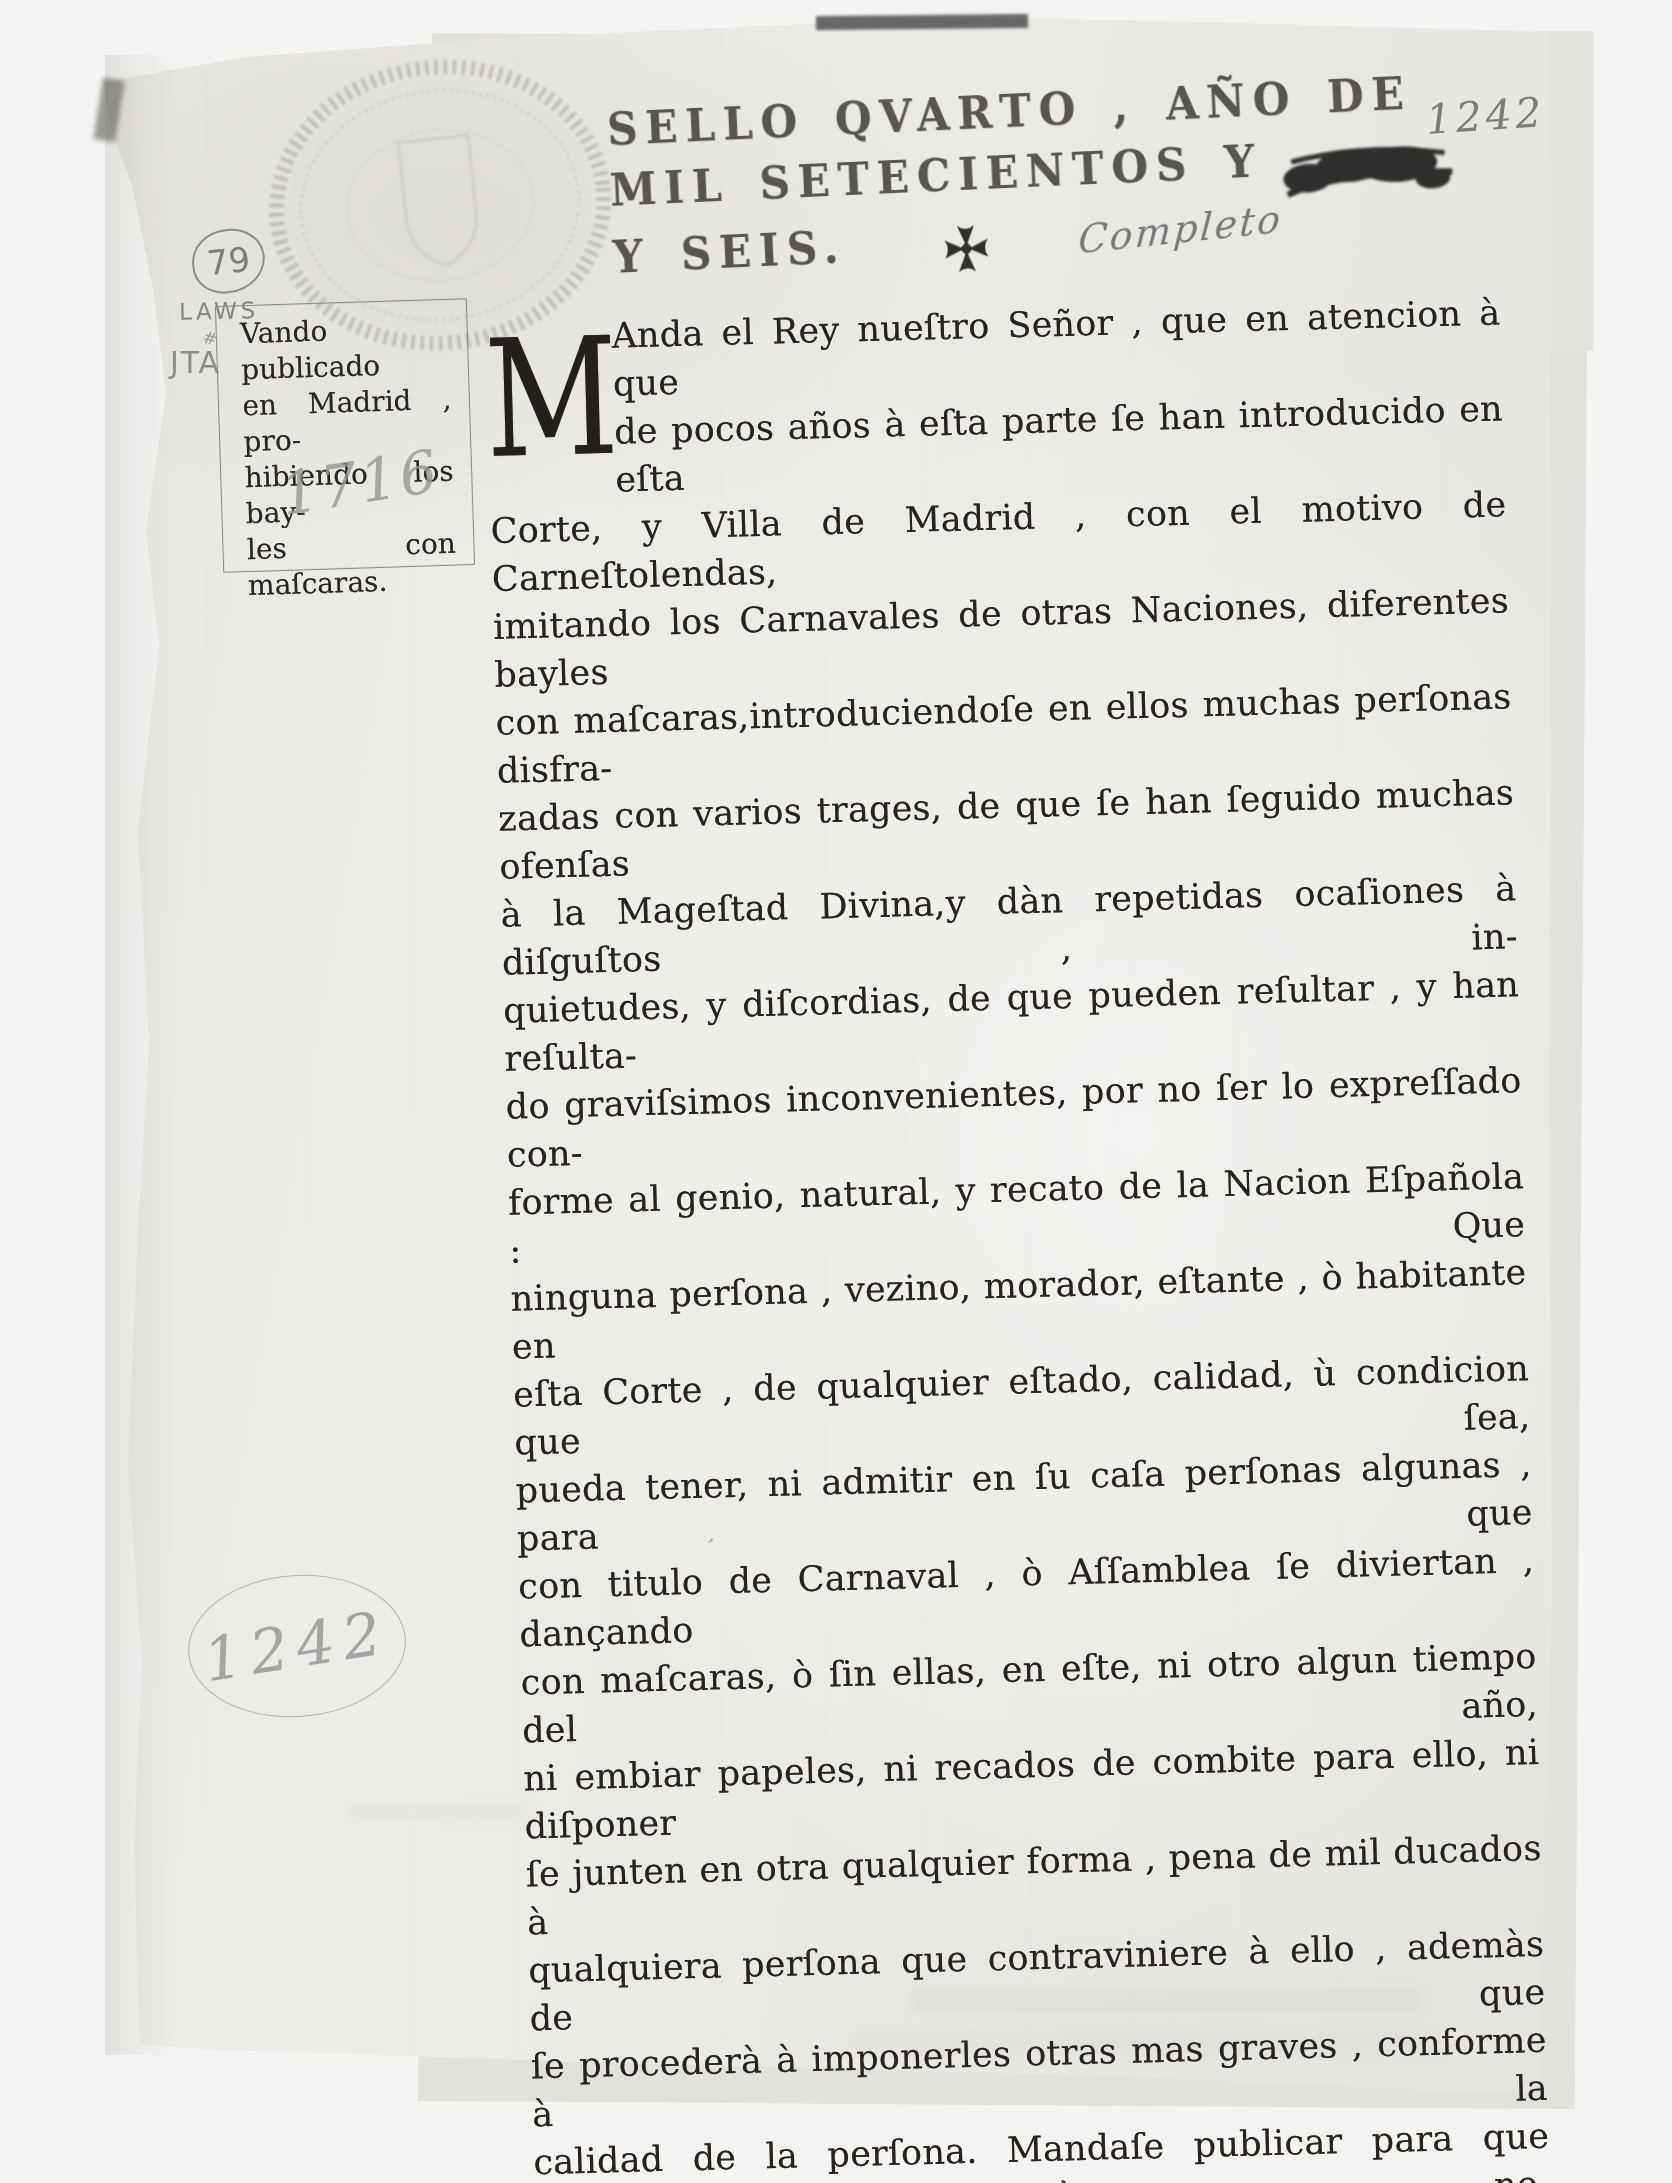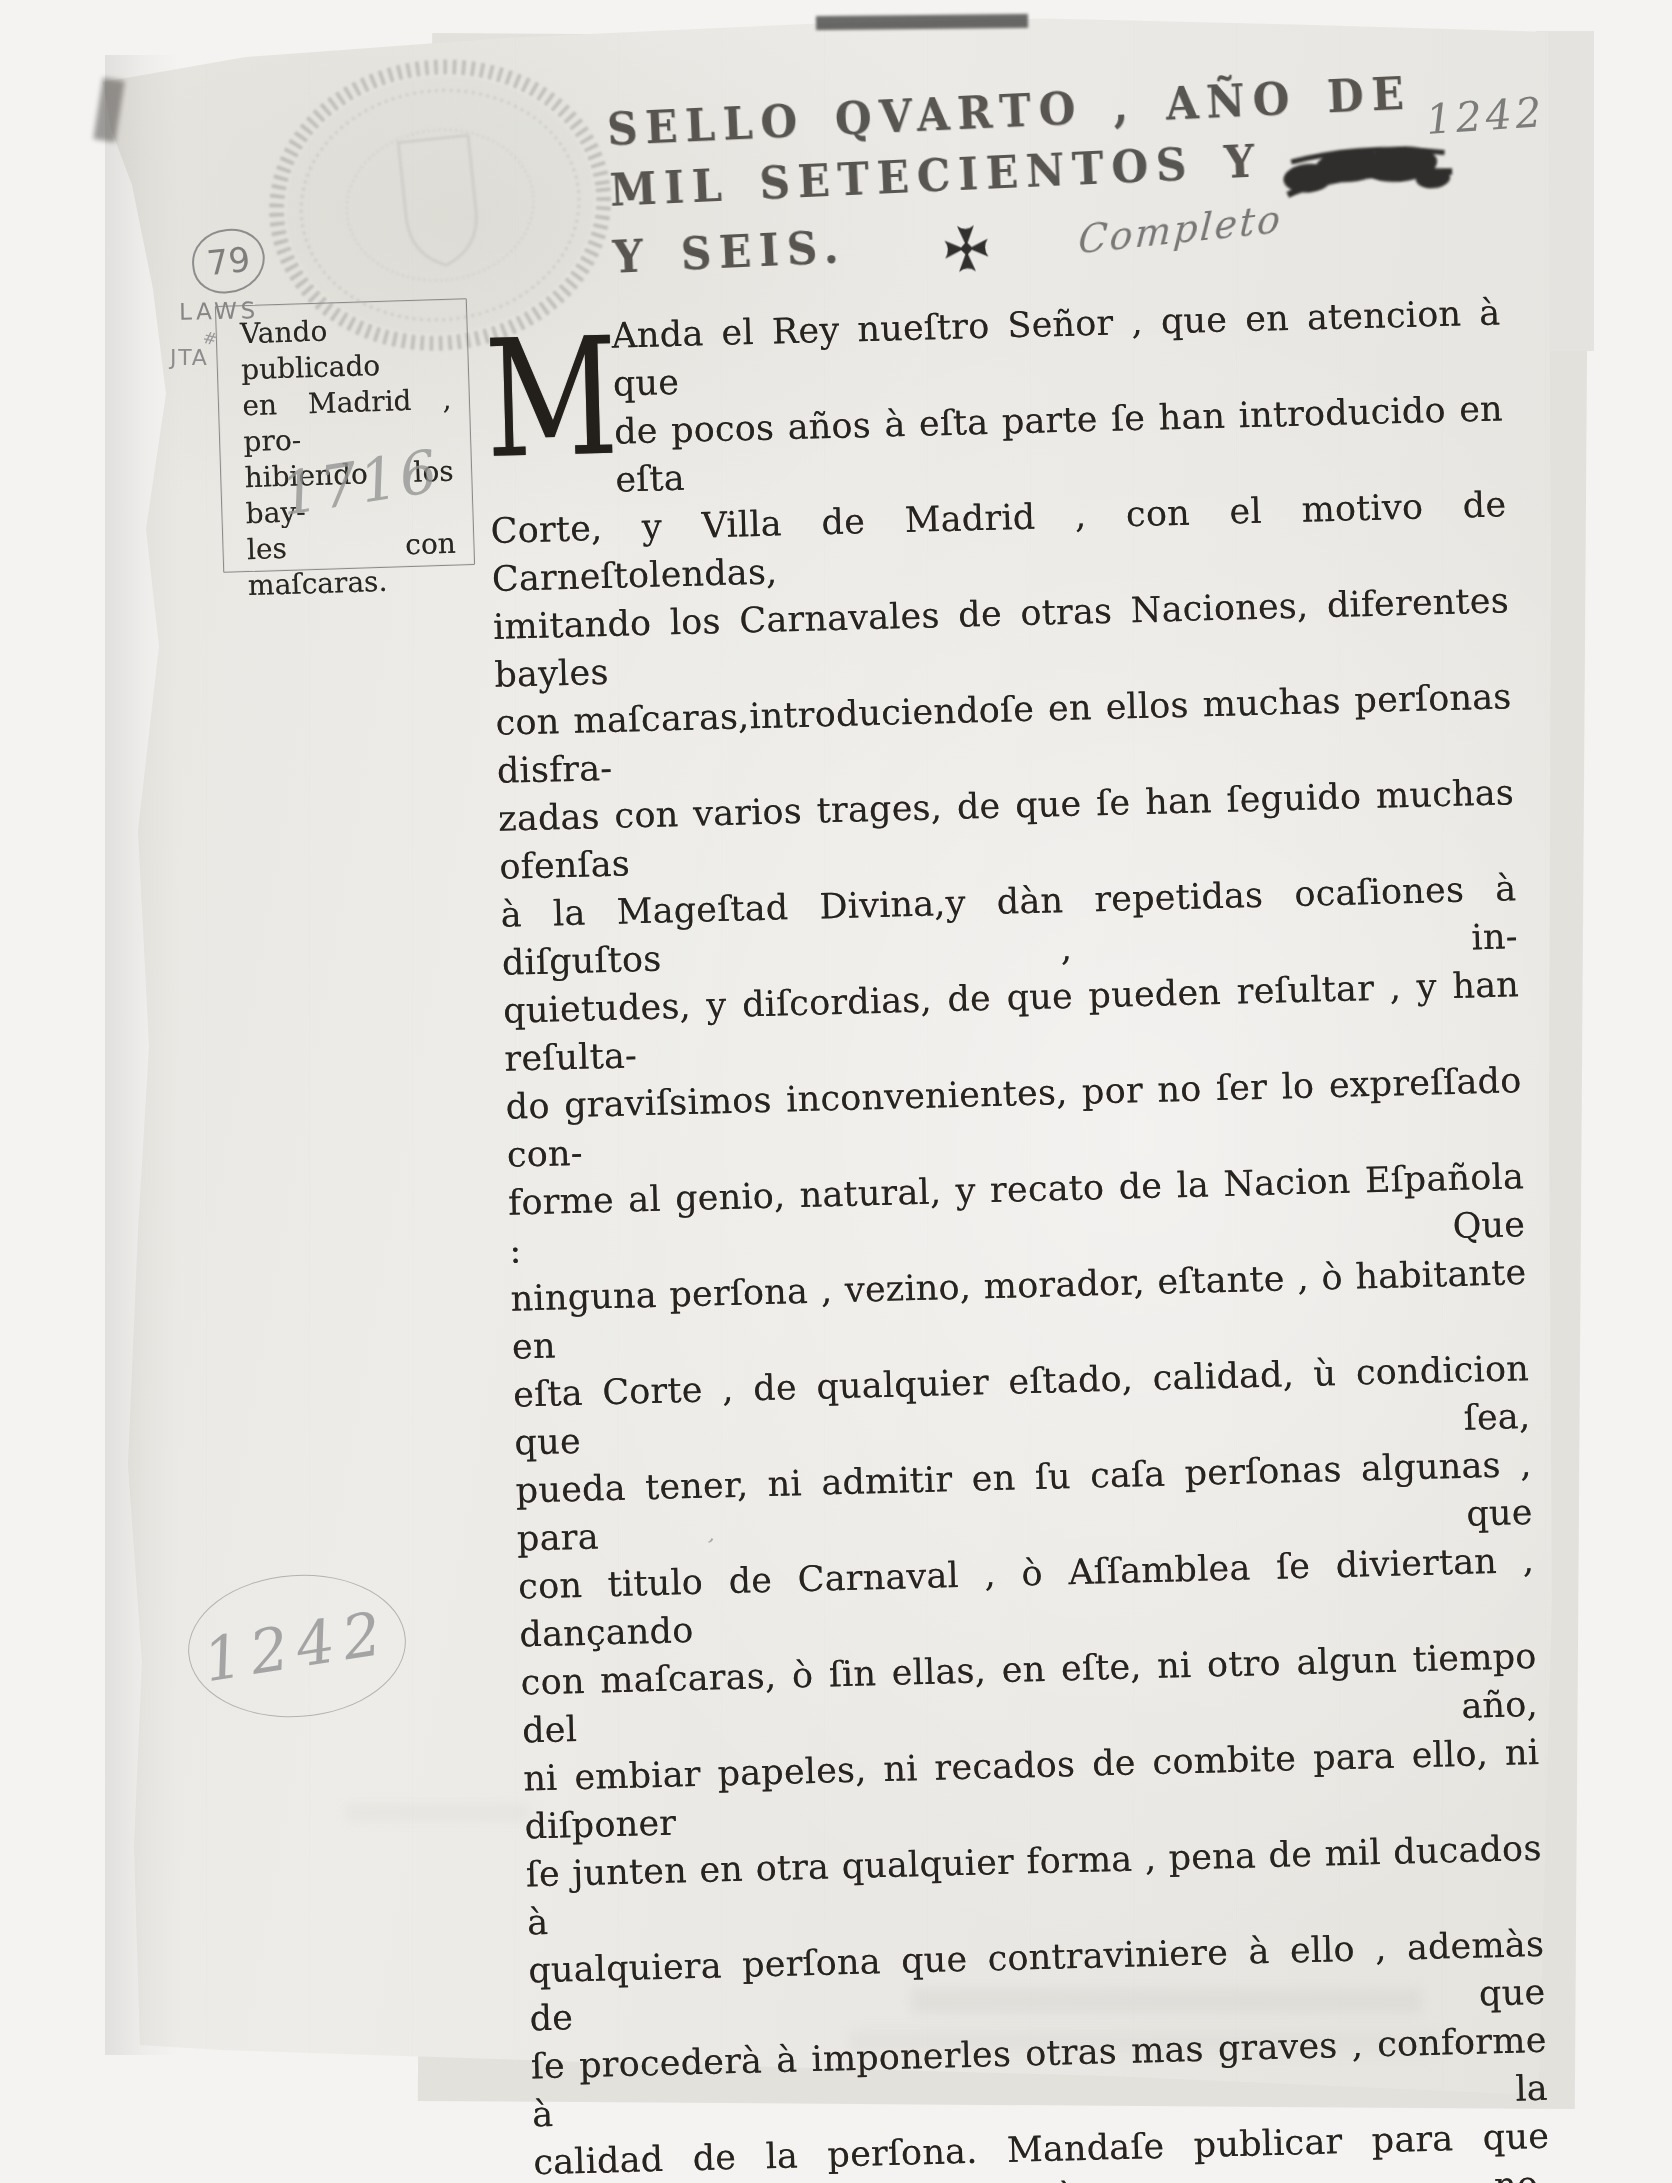--- a/index.html
+++ b/index.html
@@ -56,21 +56,21 @@
     transform:rotate(-6deg) skewX(-10deg);filter:blur(0.4px);opacity:.8;}
   .cat-top{left:1426px;top:92px;font-size:41px;letter-spacing:3.7px;color:#6a6a6a;
     transform:rotate(-4deg);opacity:.85;}
   .circ79{left:192px;top:229px;width:73px;height:64px;border:2.2px solid #7f7f7f;
     border-radius:52% 48% 55% 45%;transform:rotate(-6deg);z-index:6;opacity:.85;
     display:flex;align-items:center;justify-content:center;}
   .circ79 span{font-family:"DejaVu Sans",sans-serif;font-size:34px;color:#6d6d6d;}
   .laws{left:179px;top:298px;font-family:"DejaVu Sans",sans-serif;font-size:23px;
     letter-spacing:3.7px;color:#868686;transform:rotate(-1deg);z-index:6;}
   .hashmark{left:203px;top:329px;font-size:16.6px;color:#9a9a9a;transform:rotate(12deg);z-index:6;}
-  .jta{left:170px;top:345px;font-family:"DejaVu Sans",sans-serif;font-size:22px;
+  .jta{left:170px;top:345px;font-family:"DejaVu Sans",sans-serif;font-size:30px;
     letter-spacing:1.8px;color:#8d8d8d;z-index:6;}
 
   
   .notebox{left:219px;top:302px;width:252px;height:267px;border:1.8px solid #8a8a8a;
     transform:rotate(-1.8deg);z-index:5;border-radius:1.2px;
     box-shadow:inset 0 0 0 0.6px rgba(140,140,140,.18);padding:9.8px 11px 0 23.4px;}
   .nline{font-size:28px;line-height:36px;color:#2a2723;width:209px;
     text-align:justify;text-align-last:justify;text-shadow:0 0 0.5px rgba(40,35,28,.5);}
   .year1716{left:280px;top:448px;font-size:59px;color:#969696;letter-spacing:2.5px;
     transform:rotate(-9deg);opacity:.8;z-index:6;font-style:italic;}

